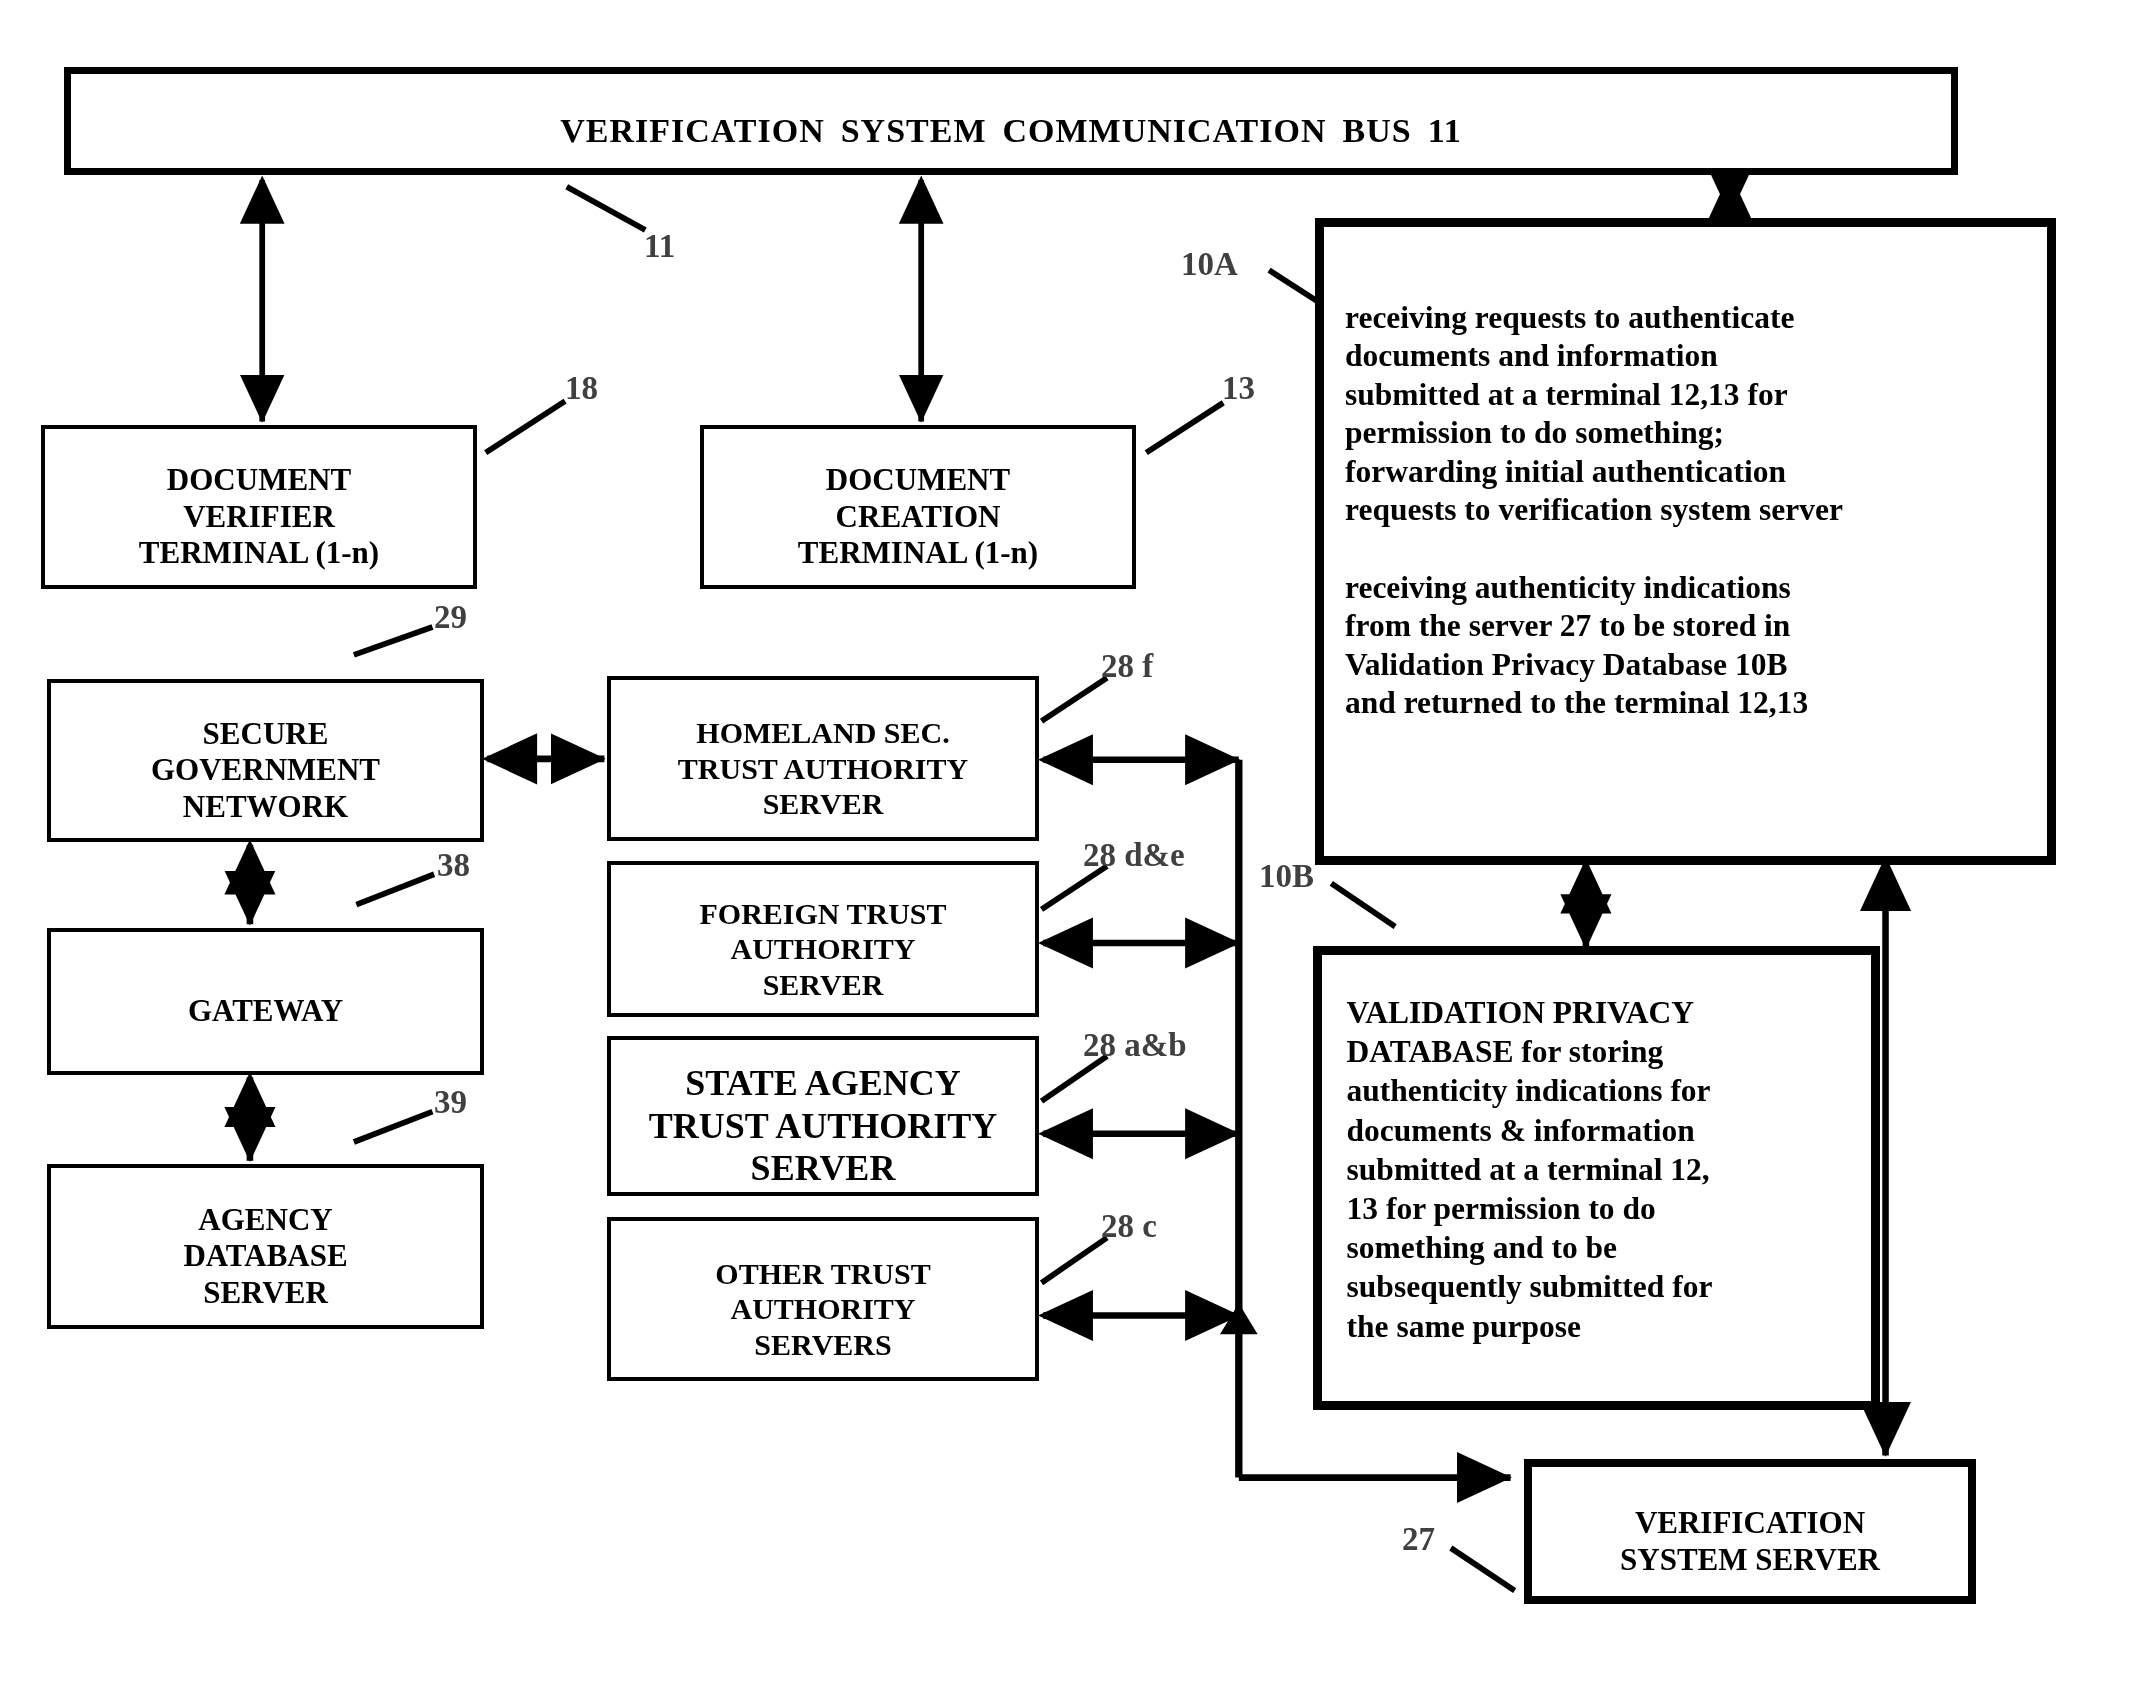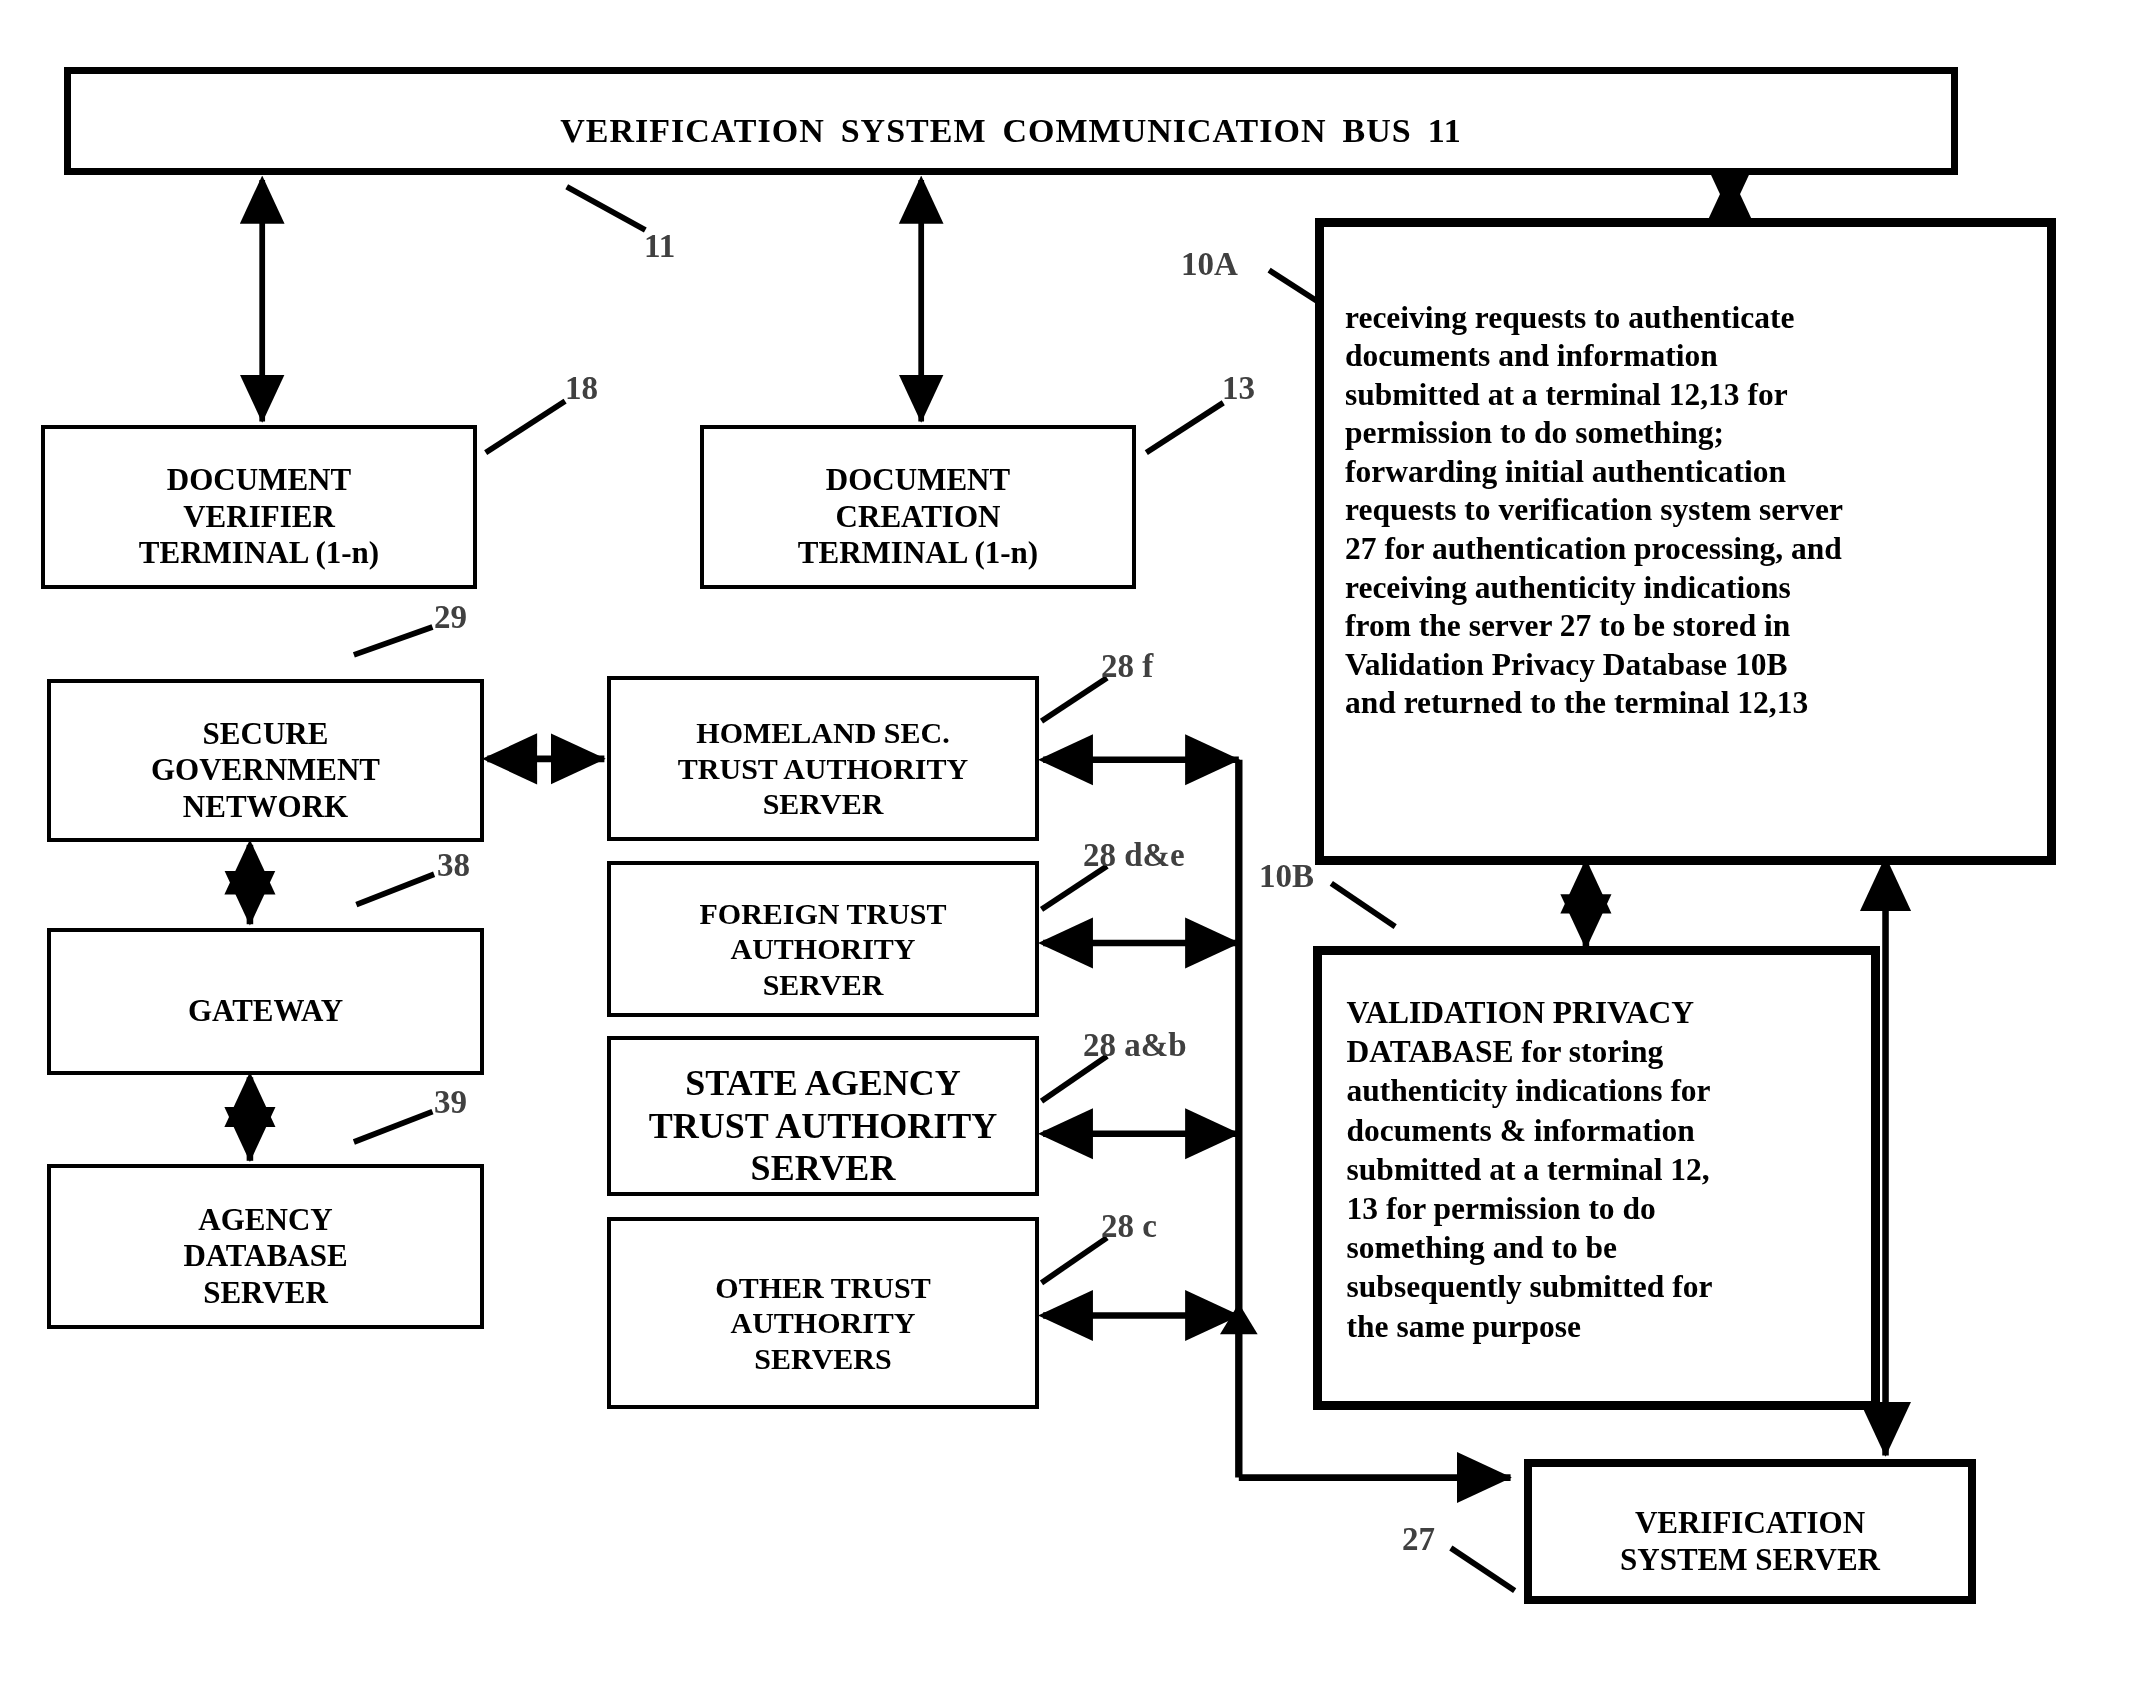--- a/index.html
+++ b/index.html
@@ -45,21 +45,21 @@
   #doc-verifier   { left: 41px;  top: 425px;  width: 436px; height: 164px; font-size: 31px; }
   #doc-creation   { left: 700px; top: 425px;  width: 436px; height: 164px; font-size: 31px; }
   #secure-net     { left: 47px;  top: 679px;  width: 437px; height: 163px; font-size: 31px; }
   #gateway        { left: 47px;  top: 928px; width: 437px; height: 147px; font-size: 31px; }
   #agency-db      { left: 47px;  top: 1164px; width: 437px; height: 165px; font-size: 31px; }
 
   
   #homeland  { left: 607px; top: 676px;  width: 432px; height: 165px; font-size: 30px; }
   #foreign   { left: 607px; top: 861px; width: 432px; height: 156px; font-size: 30px; }
   #state     { left: 607px; top: 1036px; width: 432px; height: 160px; font-size: 36px; }
-  #other     { left: 607px; top: 1217px; width: 432px; height: 192px; font-size: 30px; }
+  #other     { left: 607px; top: 1217px; width: 432px; height: 164px; font-size: 30px; }
 
   
   #vps {
     left: 1315px; top: 218px; width: 741px; height: 647px;
     border-width: 9px;
     align-items: flex-start;
     justify-content: flex-start;
     font-size: 31.5px;
     line-height: 1.225;
     text-align: left;
@@ -226,21 +226,21 @@
 
   <div class="box" id="vps">
     <span class="txt">
       <br>
       <span>receiving requests to authenticate</span><br>
       <span>documents and information</span><br>
       <span>submitted at a terminal 12,13 for</span><br>
       <span>permission to do something;</span><br>
       <span>forwarding initial authentication</span><br>
       <span>requests to verification system server</span><br>
-      <span>27 for authentication processing, and</span><br>
+      <br>
       <span>receiving authenticity indications</span><br>
       <span>from the server 27 to be stored in</span><br>
       <span>Validation Privacy Database 10B</span><br>
       <span>and returned to the terminal 12,13</span>
     </span>
   </div>
 
   <div class="box" id="vpdb">
     <span class="txt">
       <span>VALIDATION PRIVACY</span><br>

